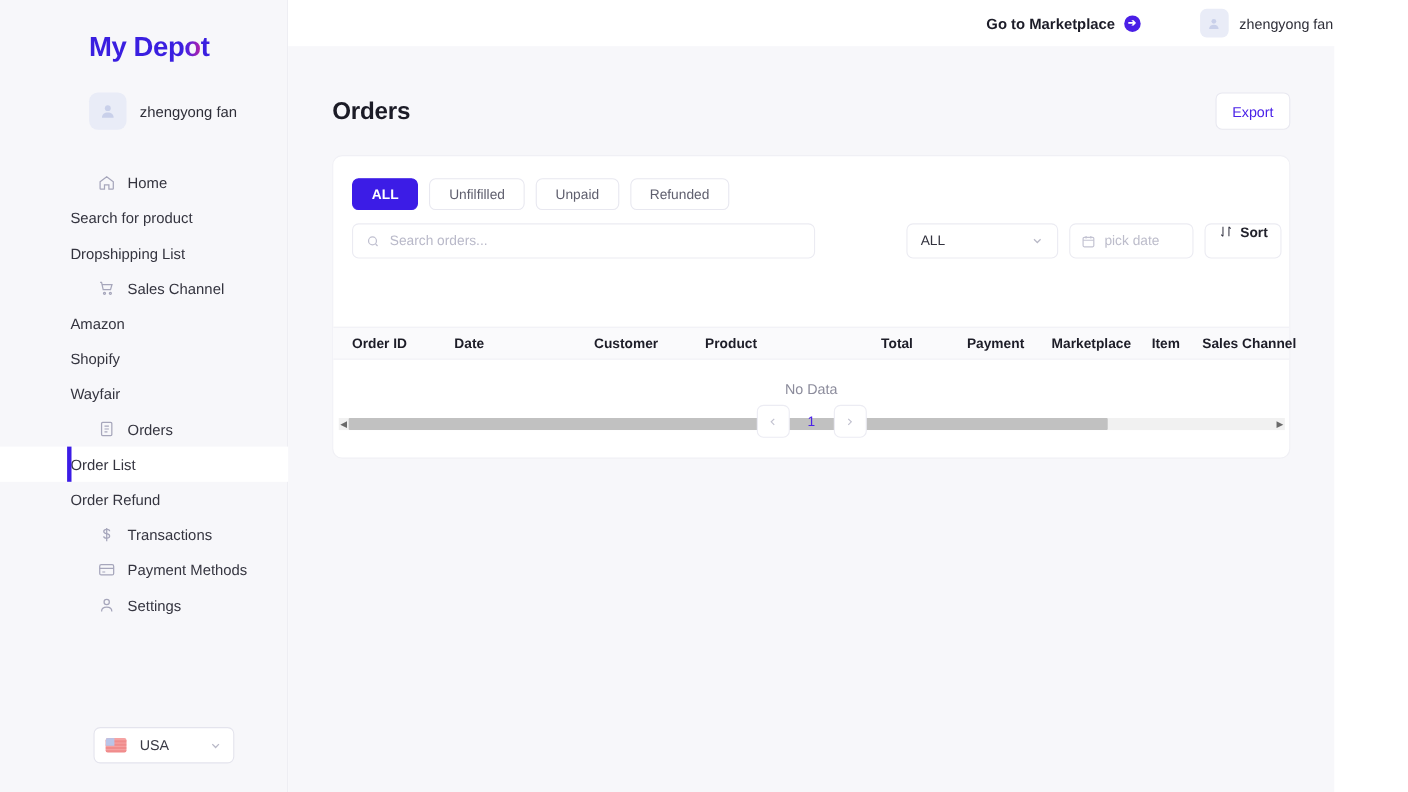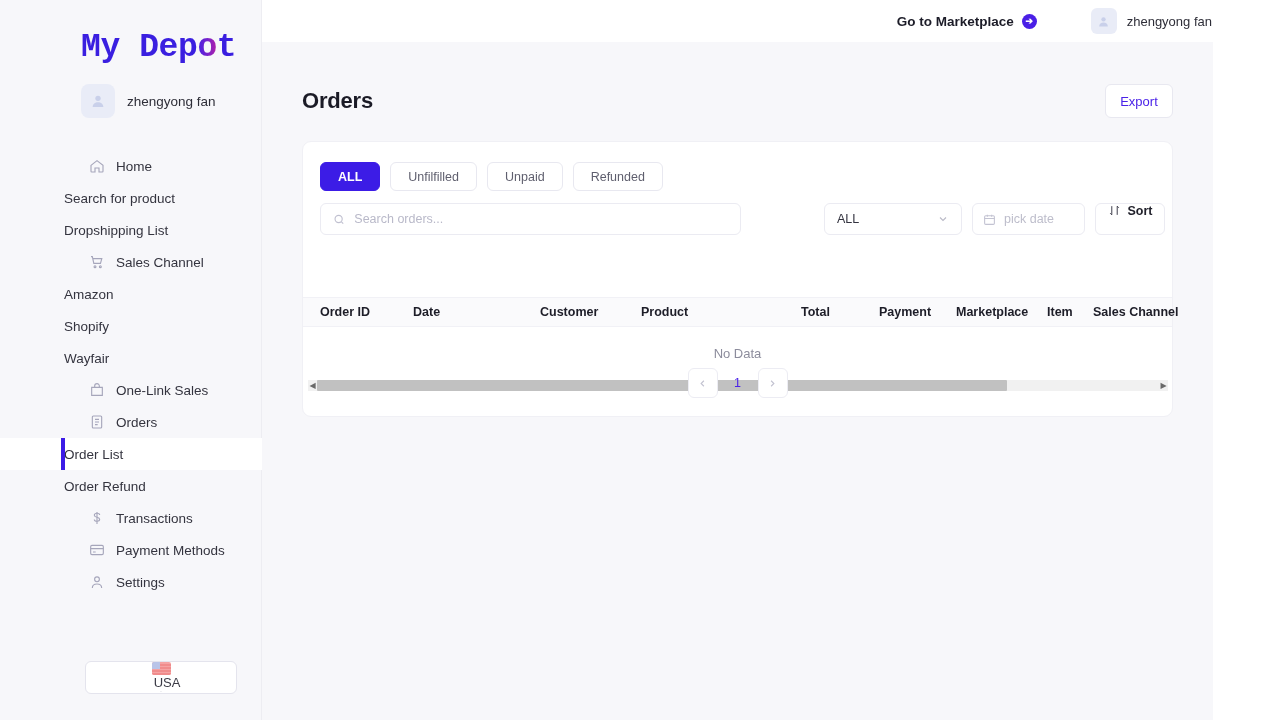--- a/index.html
+++ b/index.html
@@ -13,24 +13,23 @@
 
   
   .sidebar {
     position: absolute; left: 0; top: 0;
     width: 262px; height: 720px;
     background: #f7f7fa;
     border-right: 1px solid #ededf2;
   }
   .logo {
     position: absolute; left: 81px; top: 29px;
-    font-size: 33px; font-weight: bold; letter-spacing: -0.4px;
+    font-size: 25px; font-weight: bold; letter-spacing: -0.4px;
     color: #3a1fe0;
     white-space: nowrap;
-    font-family: Liberation Mono, monospace;
   }
   .logo .dep-o {
     background: linear-gradient(90deg,#4520e6 0%, #7a22c9 55%, #b41fa6 100%);
     -webkit-background-clip: text; background-clip: text;
     color: transparent;
   }
   .user-block {
     position: absolute; left: 81px; top: 84px;
     display: flex; align-items: center; gap: 12px;
   }
@@ -56,24 +55,23 @@
   .nav-item.active {
     background: #ffffff;
   }
   .nav-item.active::before {
     content: ""; position: absolute; left: 61px; top: 0;
     width: 4px; height: 32px; background: #3c1ce6;
   }
 
   .country-select {
     position: absolute; left: 85px; top: 661px;
-    width: 152px; height: 33px; border: 1px solid #e4e4ed; border-radius: 6px;
+    width: 128px; height: 33px; border: 1px solid #e4e4ed; border-radius: 6px;
     background: #ffffff; display: flex; align-items: center; padding: 0 10px;
     cursor: pointer;
-    flex-direction: column;
   }
   .flag {
     width: 19px; height: 13px; border-radius: 2px; overflow: hidden;
     position: relative; background: #f5a3a3; flex: none;
   }
   .flag .stripe { position: absolute; left: 0; width: 100%; height: 1.6px; background: #f08c8c; }
   .flag .canton { position: absolute; left: 0; top: 0; width: 8px; height: 7px; background: #b9c4e8; }
   .country-label { font-size: 13px; color: #3b3b46; margin-left: 12px; flex: 1; }
   .chev { width: 12px; height: 12px; color: #b9b9c7; }
 
@@ -236,27 +234,20 @@
           <span>Sales Channel</span>
         </div>
         <div class="nav-item sub">
           <span>Amazon</span>
         </div>
         <div class="nav-item sub">
           <span>Shopify</span>
         </div>
         <div class="nav-item sub">
           <span>Wayfair</span>
-        </div>
-        <div class="nav-item has-icon">
-          <svg class="nav-icon" viewBox="0 0 24 24" fill="none" stroke="currentColor" stroke-width="1.7">
-            <path d="M4 8h16v12H4z"></path>
-            <path d="M8.5 8V6a3.5 3.5 0 017 0v2"></path>
-          </svg>
-          <span>One-Link Sales</span>
         </div>
         <div class="nav-item has-icon">
           <svg class="nav-icon" viewBox="0 0 24 24" fill="none" stroke="currentColor" stroke-width="1.7">
             <rect x="5" y="3" width="14" height="18" rx="1.5"></rect>
             <path d="M9 8h6M9 12h6M9 16h4"></path>
           </svg>
           <span>Orders</span>
         </div>
         <div class="nav-item sub active">
           <span>Order List</span>

